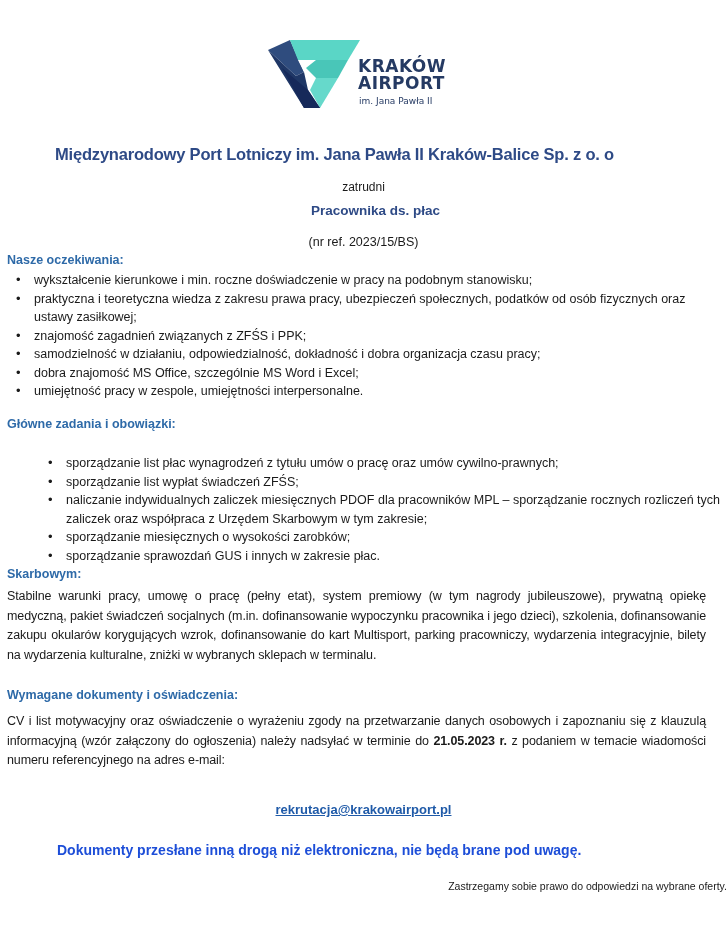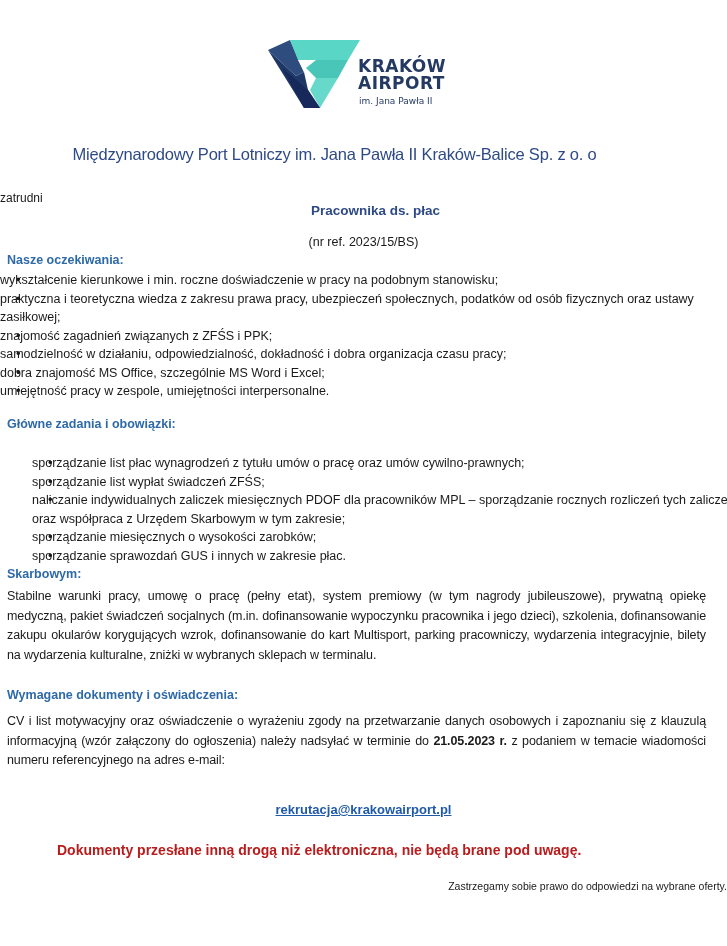--- a/index.html
+++ b/index.html
@@ -15,57 +15,57 @@
     position: absolute; left: 90px; top: 20px; color: #253a63;
     font-family: "DejaVu Sans", sans-serif; font-weight: bold;
     font-size: 17px; line-height: 17px; letter-spacing: 0.5px;
   }
   .logo .sub {
     position: absolute; left: 91px; top: 58px; color: #253a63;
     font-family: "DejaVu Sans", sans-serif; font-size: 9px; line-height: 10px;
   }
   .company {
     position: absolute; left: 0; width: 669px; top: 145px; text-align: center;
-    color: #2e4a86; font-weight: normal; font-size: 16.5px; letter-spacing: -0.2px;
+    color: #2e4a86; font-weight: bold; font-size: 16.5px; letter-spacing: -0.2px;
   }
   .hires {
-    position: absolute; left: 0; width: 727px; top: 191px; text-align: left;
+    position: absolute; left: 0; width: 727px; top: 180px; text-align: center;
     font-size: 12px; color: #1a1a1a;
   }
   .position {
     position: absolute; left: 12px; width: 727px; top: 203px; text-align: center;
     color: #2e4a86; font-weight: bold; font-size: 13.5px;
   }
   .ref {
     position: absolute; left: 0; width: 727px; top: 235px; text-align: center;
     font-size: 12.5px; color: #1a1a1a;
   }
   .heading {
     position: absolute; left: 7px; color: #2e6aa8; font-weight: bold; font-size: 12.5px;
   }
   ul.list {
     position: absolute; left: 0; margin: 0; padding: 0; list-style: none;
     width: 706px; font-size: 12.5px; line-height: 18.5px;
   }
   ul.list li {
-    position: relative; 
+    position: relative; padding-left: 34px;
   }
   ul.list li::before {
     content: "\2022"; position: absolute; left: 16px; top: 0; font-size: 13px;
   }
   .para {
     position: absolute; left: 7px; width: 699px; font-size: 12.5px; line-height: 19.5px;
     text-align: justify; letter-spacing: -0.1px;
   }
   .email {
     position: absolute; left: 0; width: 727px; top: 802px; text-align: center;
     font-size: 13px; font-weight: bold; color: #1f5aa8; text-decoration: underline;
   }
   .warning {
-    position: absolute; left: 57px; top: 842px; color: #b91c1c; font-weight: bold; font-size: 14px;
+    position: absolute; left: 57px; top: 842px; color: #1d4ed8; font-weight: bold; font-size: 14px;
   }
   .reserve {
     position: absolute; left: 0; width: 727px; top: 880px; text-align: right; font-size: 10.5px;
     color: #1a1a1a;
   }
 </style>
 </head>
 <body>
 
 <div class="logo">

